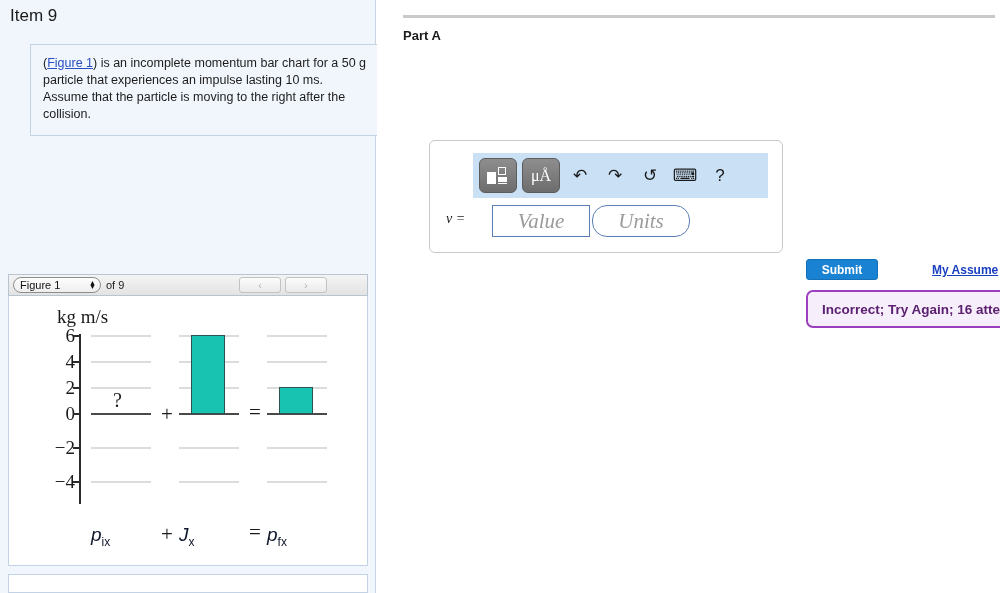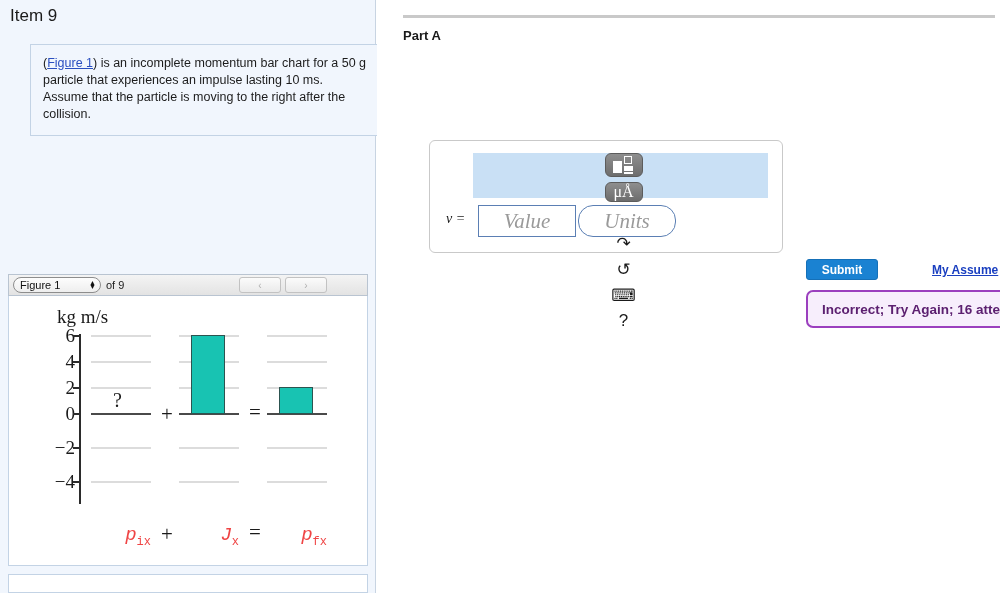--- a/index.html
+++ b/index.html
@@ -100,23 +100,23 @@
   .bar { position: absolute; border: 1.6px solid #2c5450; background: #18c3b2; }
   .qmark {
     position: absolute; font-family: "Liberation Serif", serif;
     font-size: 20px; color: #1a1a1a;
   }
   .op {
     position: absolute; font-family: "Liberation Serif", serif;
     font-size: 21px; color: #1a1a1a;
   }
   .xlab {
-    position: absolute; font-family: Liberation Mono, monospace;
-    font-size: 19px; font-style: italic; color: #ef4444;
-    text-align: right; width: 60px;
+    position: absolute; font-family: Liberation Sans, sans-serif;
+    font-size: 19px; font-style: italic; color: #0f172a;
+    text-align: left; width: 60px;
   }
   .xlab sub { font-size: 12px; font-style: normal; }
 
   
   #right-panel { position: absolute; left: 377px; top: 0; width: 623px; height: 593px; background:#fff; }
   #top-rule { position: absolute; left: 26px; top: 15px; width: 592px; height: 3px; background: #c9c9c9; }
   #part-title { position: absolute; left: 26px; top: 28px; font-size: 13px; font-weight: bold; color: #1a1a1a; }
   #question { position: absolute; left: 50px; top: 56px; width: 560px; font-size: 12.5px; color: #1c1c1c; }
   #instruction {
     position: absolute; left: 50px; top: 81px; width: 560px;
@@ -124,21 +124,21 @@
   }
 
   #answer-box {
     position: absolute; left: 52px; top: 140px;
     width: 354px; height: 113px;
     background: #ffffff; border: 1px solid #c9c9c9; border-radius: 6px;
   }
   #mathbar {
     position: absolute; left: 43px; top: 12px;
     width: 295px; height: 45px; background: #c9e0f5;
-    display: flex; align-items: center; padding-left: 6px; gap: 5px; flex-direction: column;
+    display: flex; align-items: center; padding-left: 6px; gap: 5px;
   }
   .mbtn {
     width: 38px; height: 35px; border-radius: 6px;
     background: linear-gradient(to bottom,#8e8e8e,#6d6d6d);
     border: 1px solid #5c5c5c;
     display: flex; align-items: center; justify-content: center;
     color: #fff;
   }
   .micon { width: 22px; height: 22px; position: relative; }
   .micon i { position: absolute; background: #fff; display:block; }
@@ -149,21 +149,21 @@
   }
   #veq {
     position: absolute; left: 16px; top: 70px;
     font-family: "Liberation Serif", serif; font-style: italic; font-size: 14px; color: #1a1a1a;
   }
   .ansfield {
     position: absolute; top: 64px; height: 32px;
     border: 1px solid #5b7fb4; background: #fff;
     display: flex; align-items: center; justify-content: center;
     font-family: "Liberation Serif", serif; font-style: italic;
-    font-size: 21px; color: #9a9a9a;
+    font-size: 21px; color: #9a9a9a; margin-left: 14px;
   }
   #value-field { left: 48px; width: 98px; }
   #units-field { left: 148px; width: 98px; border-radius: 15px; }
 
   #submit-btn {
     position: absolute; left: 429px; top: 259px;
     width: 72px; height: 21px; border-radius: 3px;
     background: #1a82d2; border: 1px solid #1570b8;
     color: #fff; font-size: 12px; font-weight: bold;
     display: flex; align-items: center; justify-content: center;

